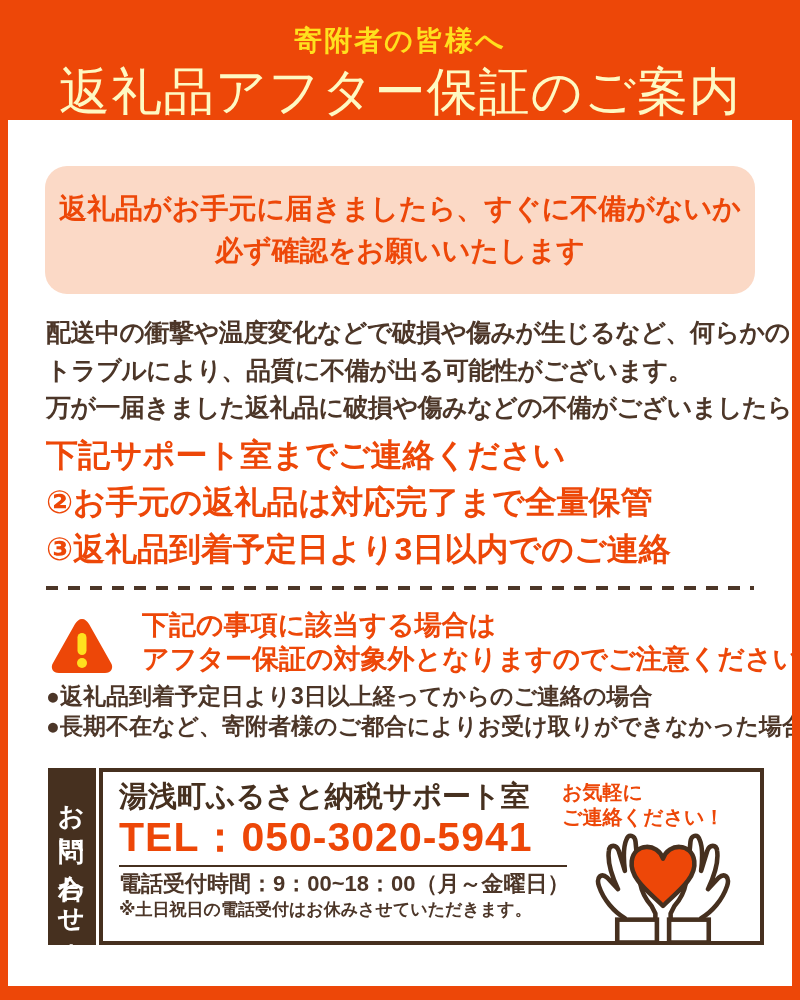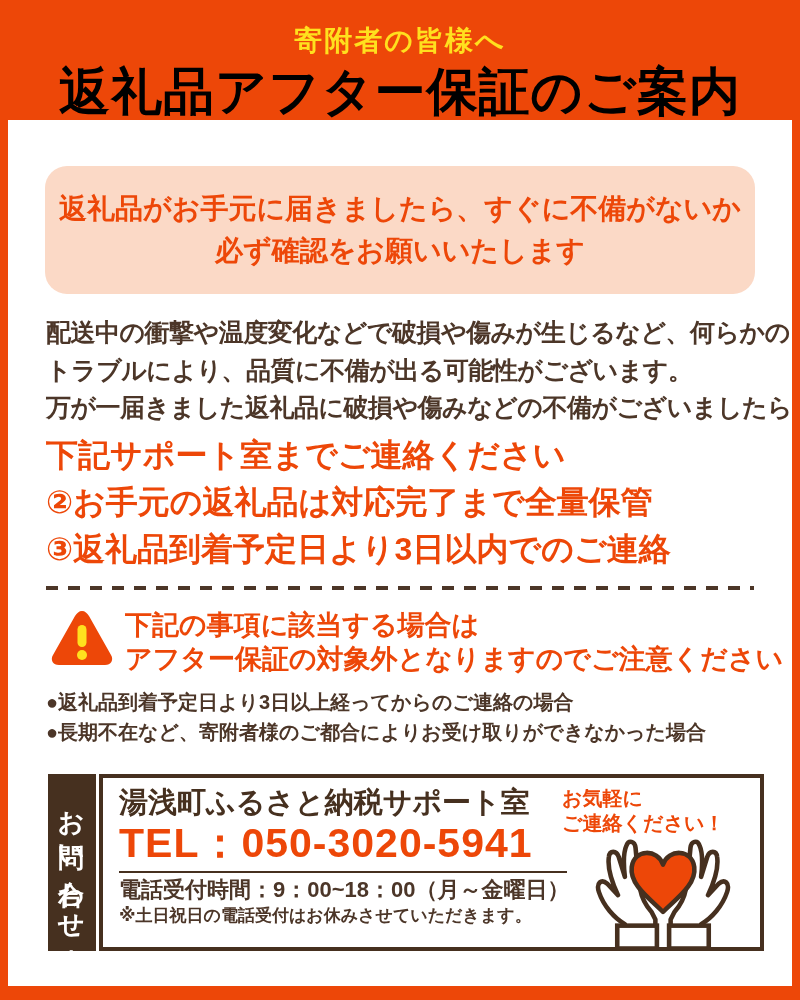--- a/index.html
+++ b/index.html
@@ -36,23 +36,23 @@
   .header-eyebrow{
     margin-top:24px;
     color:#FFE01E;
     font-size:28px;
     font-weight:800;
     letter-spacing:2px;
     line-height:1.2;
   }
   .header-title{
     margin-top:6px;
-    color:#000000;
+    color:#fef9c3;
     font-size:51px;
-    font-weight:700;
+    font-weight:400;
     letter-spacing:1px;
     line-height:1.1;
   }
   
   .content{
     position:absolute;top:143px;left:8px;right:8px;bottom:14px;
     background:#ffffff;
   }
   .notice-box{
     margin:23px 37px 0 37px;
@@ -101,35 +101,35 @@
     line-height:37px;
   }
   .dashed-divider{
     margin:13px 38px 0 38px;
     height:4px;
     background:repeating-linear-gradient(90deg,#4C3628 0 12px,transparent 12px 22px);
   }
   .warning{
     margin:18px 36px 0 42px;
     display:flex;
-    align-items:flex-start;
-    gap:11px;
+    align-items:flex-end;
+    gap:28px;
   }
   .warning-icon{flex:0 0 auto;width:64px;height:60px;}
   .warning-text{
     color:#ED4708;
     font-size:27px;
     font-weight:800;
     line-height:34px;
     white-space:nowrap;
   }
   .exclusions{
-    margin:11px 36px 0 38px;
-    color:#4C3628;
-    font-size:20px;
+    margin:5px 36px 0 38px;
+    color:#4C3628;
+    font-size:23px;
     font-weight:700;
     line-height:30px;
   }
   .exclusion-item{white-space:nowrap;}
   
   .contact{
     margin:27px 28px 0 40px;
     height:177px;
     display:flex;
   }

